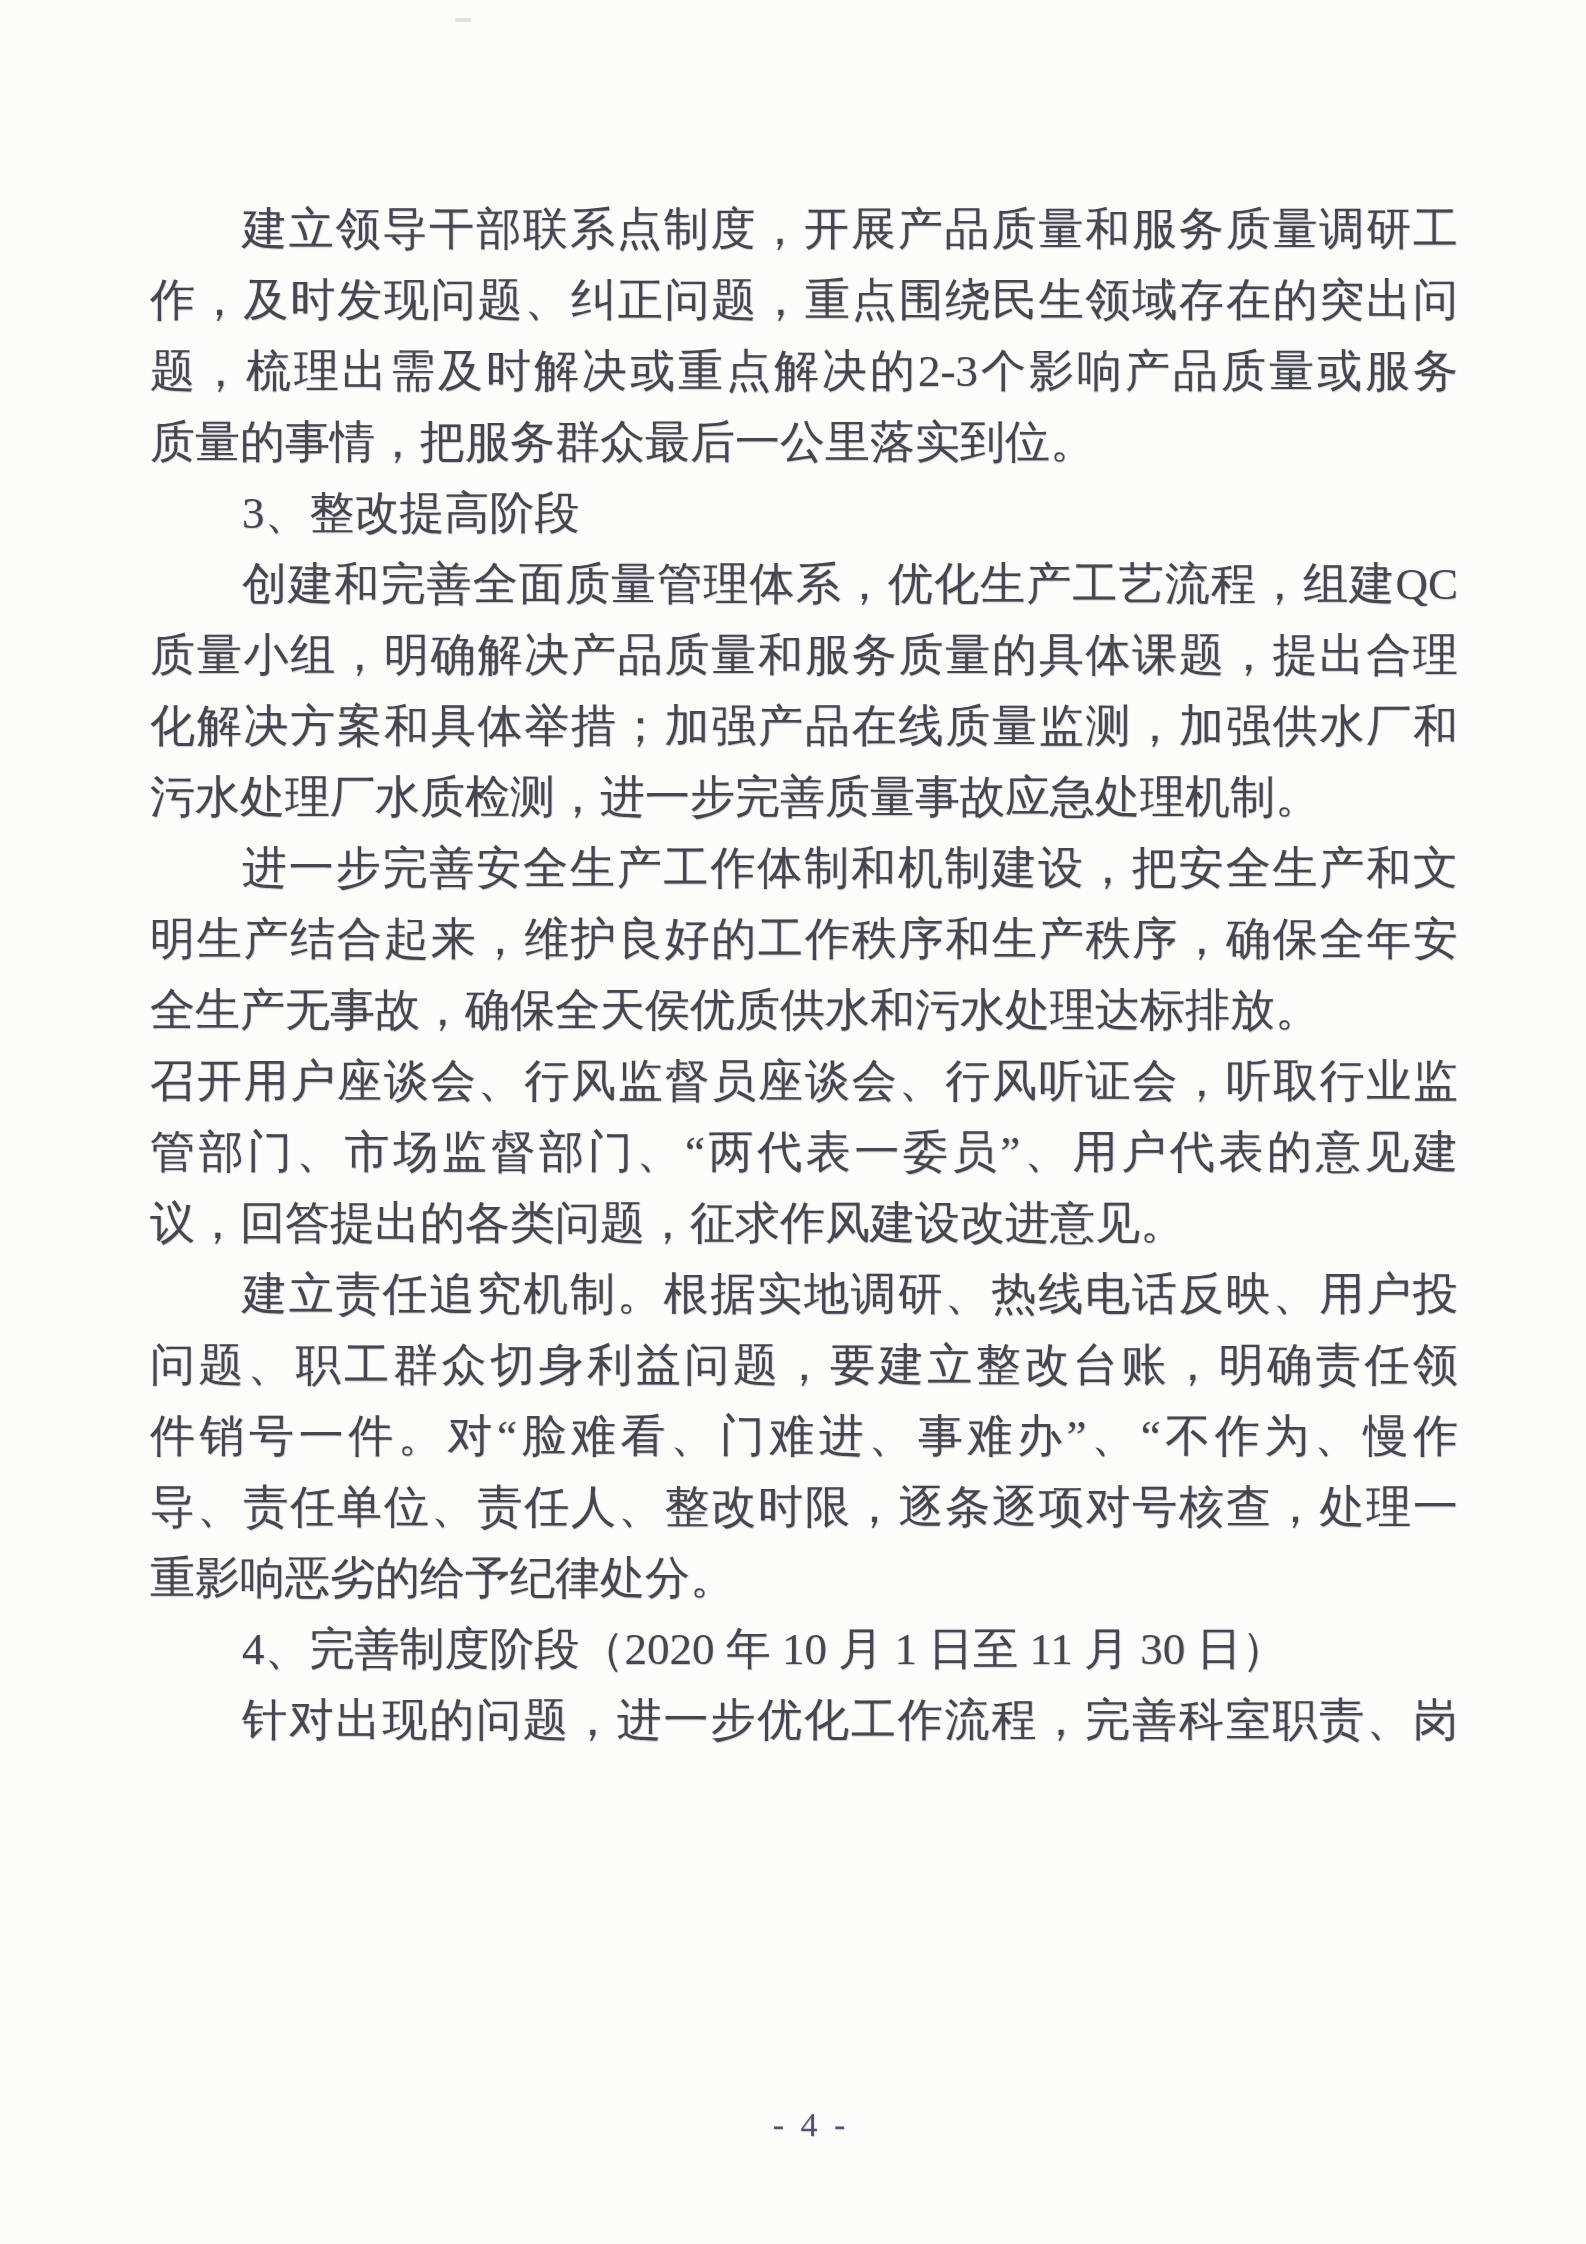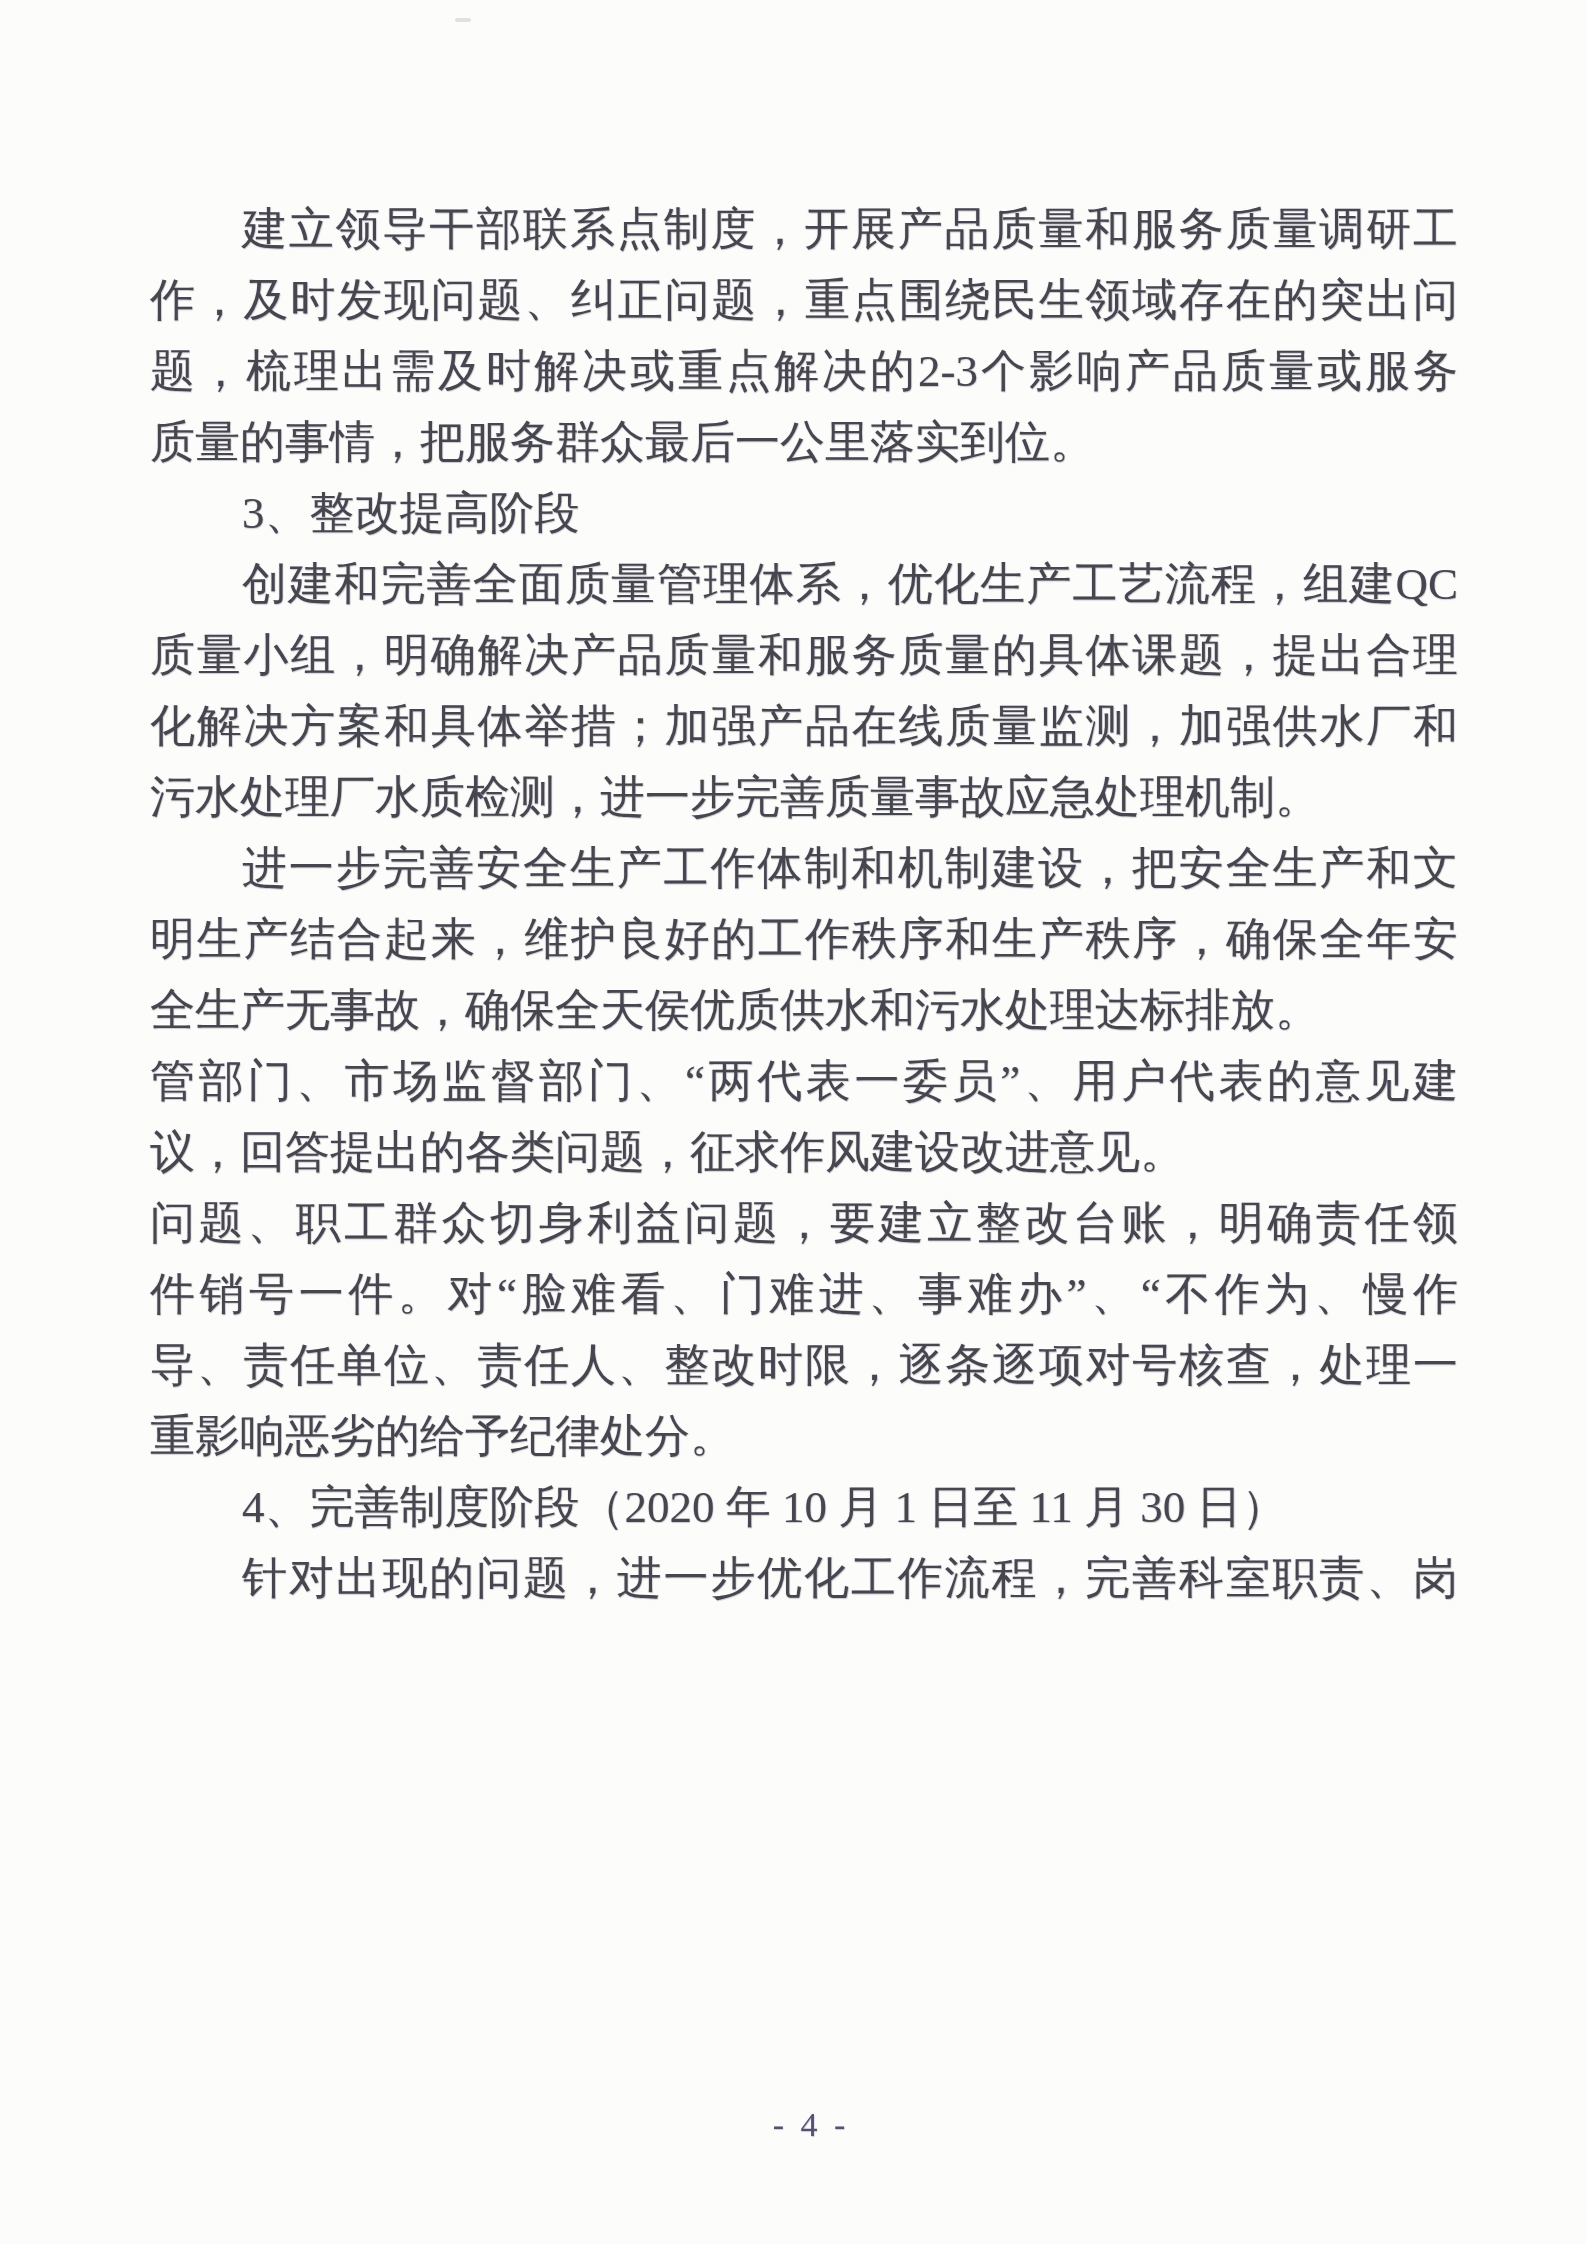--- a/index.html
+++ b/index.html
@@ -77,22 +77,24 @@
     <div class="line">题，梳理出需及时解决或重点解决的2-3个影响产品质量或服务</div>
     <div class="line end">质量的事情，把服务群众最后一公里落实到位。</div>
     <div class="line indent end">3、整改提高阶段</div>
     <div class="line indent">创建和完善全面质量管理体系，优化生产工艺流程，组建QC</div>
     <div class="line">质量小组，明确解决产品质量和服务质量的具体课题，提出合理</div>
     <div class="line">化解决方案和具体举措；加强产品在线质量监测，加强供水厂和</div>
     <div class="line end">污水处理厂水质检测，进一步完善质量事故应急处理机制。</div>
     <div class="line indent">进一步完善安全生产工作体制和机制建设，把安全生产和文</div>
     <div class="line">明生产结合起来，维护良好的工作秩序和生产秩序，确保全年安</div>
     <div class="line end">全生产无事故，确保全天侯优质供水和污水处理达标排放。</div>
+    <div class="line">召开用户座谈会、行风监督员座谈会、行风听证会，听取行业监</div>
     <div class="line">管部门、市场监督部门、“两代表一委员”、用户代表的意见建</div>
     <div class="line end">议，回答提出的各类问题，征求作风建设改进意见。</div>
+    <div class="line indent">建立责任追究机制。根据实地调研、热线电话反映、用户投</div>
     <div class="line">问题、职工群众切身利益问题，要建立整改台账，明确责任领</div>
     <div class="line">件销号一件。对“脸难看、门难进、事难办”、“不作为、慢作</div>
     <div class="line">导、责任单位、责任人、整改时限，逐条逐项对号核查，处理一</div>
     <div class="line end">重影响恶劣的给予纪律处分。</div>
     <div class="line indent end">4、完善制度阶段（2020 年 10 月 1 日至 11 月 30 日）</div>
     <div class="line indent">针对出现的问题，进一步优化工作流程，完善科室职责、岗</div>
   </div>
 
   <div class="page-number">- 4 -</div>
 

